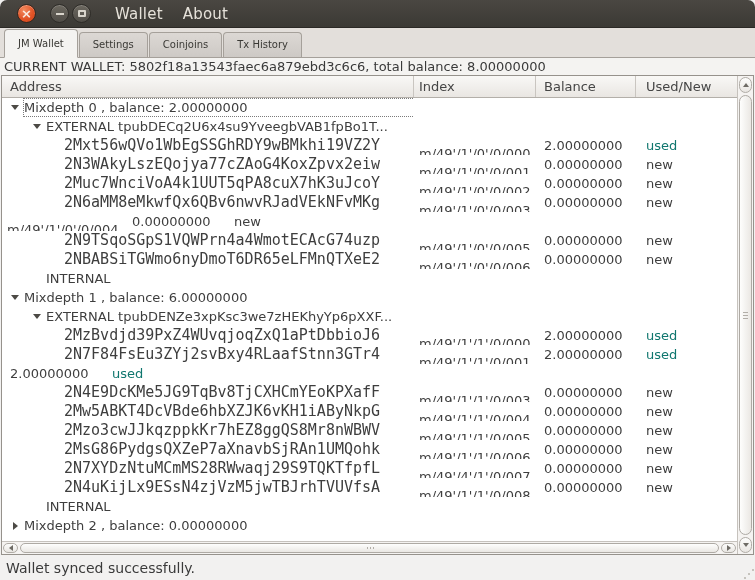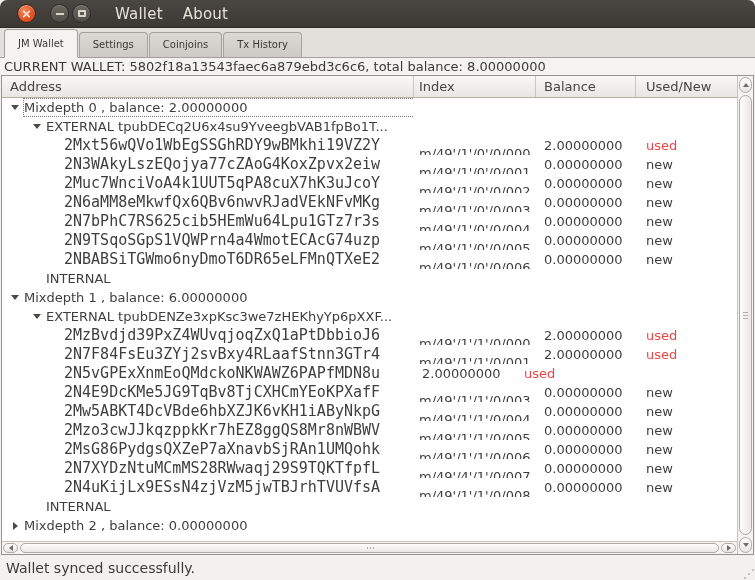--- a/index.html
+++ b/index.html
@@ -60,21 +60,21 @@
   .exp { width:10px; height:10px; margin-right:4px; flex:0 0 10px; display:flex; align-items:center; justify-content:center; }
   .exp i { display:block; width:0; height:0; }
   .exp-open i { border-left:4px solid transparent; border-right:4px solid transparent; border-top:5px solid #4c4a45; }
   .exp-closed i { border-top:4px solid transparent; border-bottom:4px solid transparent; border-left:5px solid #4c4a45; }
   .lv0 .cell-c0 { padding-left:8px; }
   .lv1 .cell-c0 { padding-left:30px; }
   .lv2 .cell-c0 { padding-left:48px; }
   .c0-label { flex:1; overflow:hidden; line-height:17px; }
   .row.focused .c0-label { outline:1px dotted #7a7a7a; outline-offset:0px; }
   .row.mono .c0-label { font-family:"DejaVu Sans Mono","Liberation Mono",monospace; font-size:15px; }
-  .st-used { color:#ef4444; }
+  .st-used { color:#0f766e; }
 
   
   .vscroll { position:absolute; top:0; right:0; bottom:0; width:16px; background:#f5f3f1; border-left:1px solid #c6c2bd; }
   .hscroll { position:absolute; left:0; right:16px; bottom:0; height:13px; background:#f5f3f1; border-top:1px solid #c6c2bd; }
   .sb-btn { position:absolute; display:flex; align-items:center; justify-content:center;
     background:linear-gradient(#fdfdfc,#e9e6e2); border:1px solid #b0aca6; border-radius:7px; }
   .sb-btn i { display:block; width:0; height:0; }
   .v-up { left:1px; right:1px; top:1px; height:16px; }
   .v-up i { border-left:3px solid transparent; border-right:3px solid transparent; border-bottom:4px solid #6e6b65; }
   .v-down { left:1px; right:1px; bottom:1px; height:16px; }
@@ -191,24 +191,20 @@
         <div class="row lv2 mono">
     <div class="cell-c0">
       <span class="exp exp-none"></span>
       <span class="c0-label">2N6aMM8eMkwfQx6QBv6nwvRJadVEkNFvMKg</span>
     </div>
     <div class="cell-c1">m/49'/1'/0'/0/003</div>
     <div class="cell-c2">0.00000000</div>
     <div class="cell-c3">new</div>
   </div>
         <div class="row lv2 mono">
-    <div class="cell-c0">
-      <span class="exp exp-none"></span>
-      <span class="c0-label">2N7bPhC7RS625cib5HEmWu64Lpu1GTz7r3s</span>
-    </div>
     <div class="cell-c1">m/49'/1'/0'/0/004</div>
     <div class="cell-c2">0.00000000</div>
     <div class="cell-c3">new</div>
   </div>
         <div class="row lv2 mono">
     <div class="cell-c0">
       <span class="exp exp-none"></span>
       <span class="c0-label">2N9TSqoSGpS1VQWPrn4a4WmotECAcG74uzp</span>
     </div>
     <div class="cell-c1">m/49'/1'/0'/0/005</div>
@@ -267,24 +263,20 @@
         <div class="row lv2 mono">
     <div class="cell-c0">
       <span class="exp exp-none"></span>
       <span class="c0-label">2N7F84FsEu3ZYj2svBxy4RLaafStnn3GTr4</span>
     </div>
     <div class="cell-c1">m/49'/1'/1'/0/001</div>
     <div class="cell-c2">2.00000000</div>
     <div class="cell-c3 st-used">used</div>
   </div>
         <div class="row lv2 mono">
-    <div class="cell-c0">
-      <span class="exp exp-none"></span>
-      <span class="c0-label">2N5vGPExXnmEoQMdckoNKWAWZ6PAPfMDN8u</span>
-    </div>
     <div class="cell-c2">2.00000000</div>
     <div class="cell-c3 st-used">used</div>
   </div>
         <div class="row lv2 mono">
     <div class="cell-c0">
       <span class="exp exp-none"></span>
       <span class="c0-label">2N4E9DcKMe5JG9TqBv8TjCXHCmYEoKPXafF</span>
     </div>
     <div class="cell-c1">m/49'/1'/1'/0/003</div>
     <div class="cell-c2">0.00000000</div>

